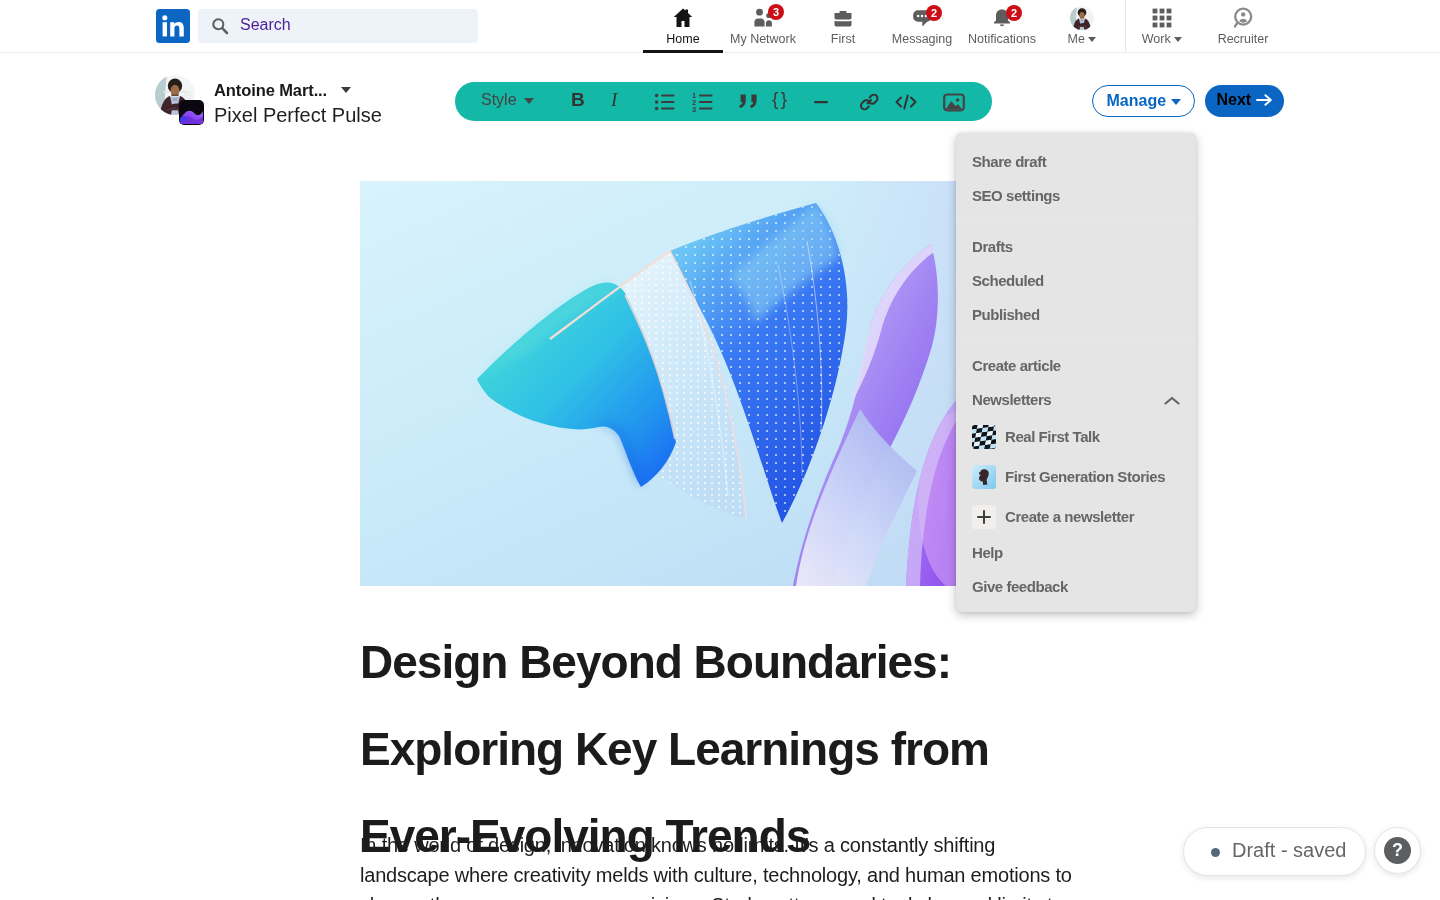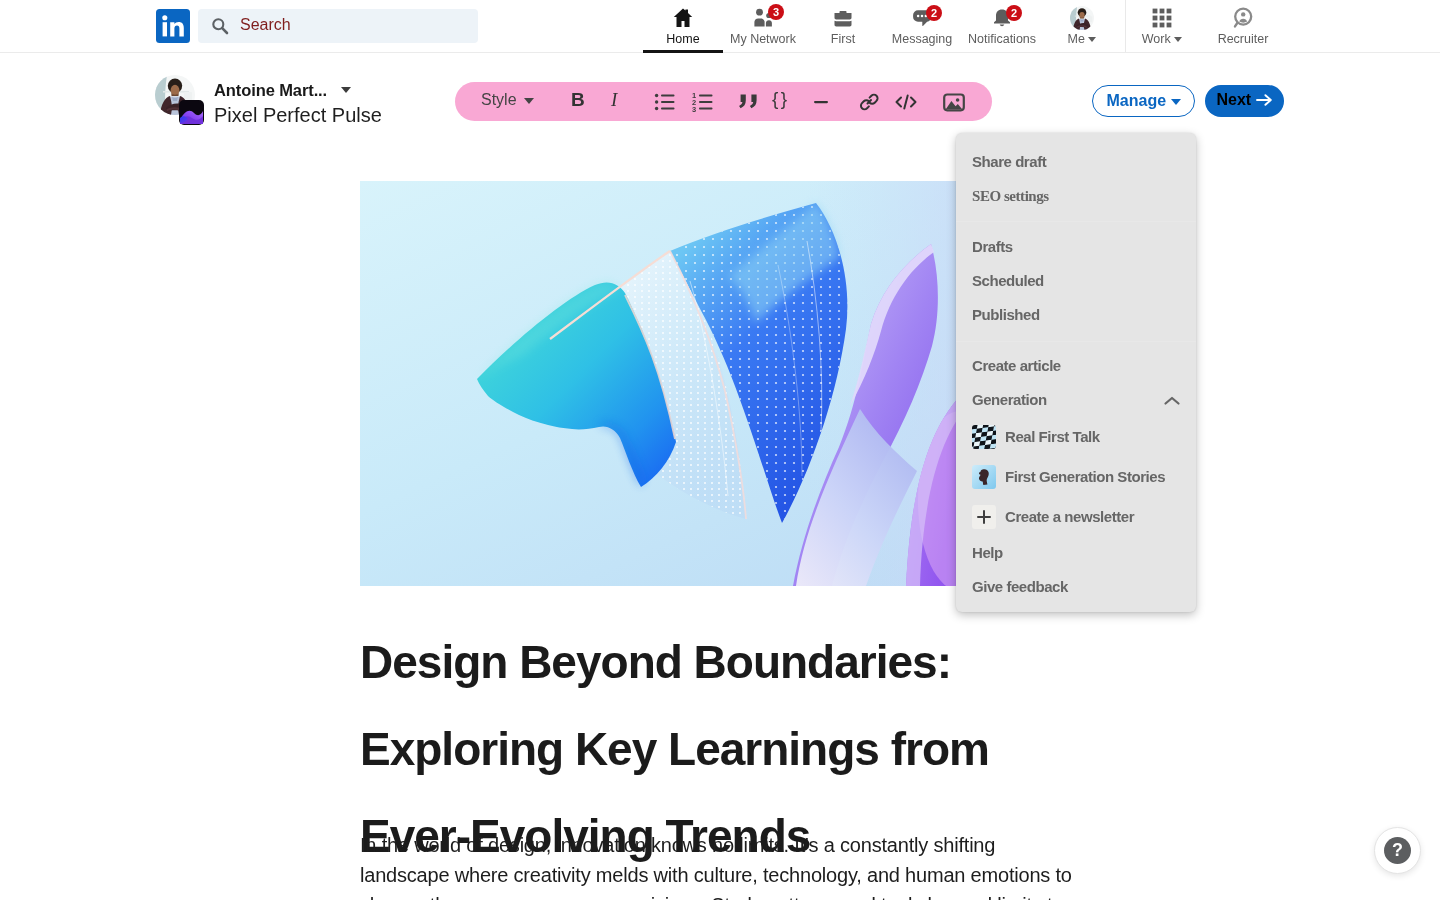--- a/index.html
+++ b/index.html
@@ -13,21 +13,21 @@
   .nav-item { position:absolute; top:0; height:52px; text-align:center; }
   .nav-lbl { position:absolute; left:0; top:32px; width:100%; font-size:12.5px; color:#5d5d5d;
     letter-spacing:0; white-space:nowrap; }
   .nav-ico { position:absolute; top:6px; left:50%; margin-left:-12px; }
   .badge { position:absolute; width:16px; height:16px; border-radius:8px; background:#cb0e16;
     color:#fff; font-size:11px; font-weight:700; line-height:16px; text-align:center; z-index:5;}
   .caret-d { display:inline-block; width:0; height:0; border-left:4.5px solid transparent;
     border-right:4.5px solid transparent; border-top:5.5px solid #5d5d5d; vertical-align:1px;}
   
   .tb { position:absolute; left:455px; top:82px; width:537px; height:39px; border-radius:20px;
-    background:#f9a8d4; z-index:10; }
+    background:#14b8a6; z-index:10; }
   .tbi { position:absolute; color:#3d3d3d; }
   .btn { position:absolute; top:85px; height:32px; border-radius:16px; font-size:16px;
     font-weight:700; text-align:center; line-height:30px; z-index:10;}
   
   #menu { position:absolute; left:956px; top:133px; width:240px; height:479px; background:#e5e5e5;
     border-radius:6px; box-shadow:0 3px 10px rgba(0,0,0,.25),0 0 2px rgba(0,0,0,.12); z-index:40; }
   .mi { position:absolute; left:16px; height:34px; line-height:34px; font-size:15px; letter-spacing:-0.45px;
     font-weight:700; color:#666; white-space:nowrap; }
   .mdiv { position:absolute; left:0; width:240px; height:1px; background:#e8e8e8; }
   .mico { position:absolute; left:16px; width:24px; height:24px; border-radius:3px; overflow:hidden;}
@@ -140,21 +140,21 @@
           <rect width="34" height="34" rx="3.5" fill="#0a66c2"></rect>
           <rect x="6.6" y="13.2" width="4.4" height="14.2" fill="#fff"></rect>
           <circle cx="8.8" cy="8.7" r="2.55" fill="#fff"></circle>
           <path d="M14.2 13.2h4.2v1.9c.8-1.3 2.3-2.2 4.3-2.2 3.4 0 5.1 2.1 5.1 6v8.5h-4.4v-7.9c0-2-.8-3-2.4-3-1.6 0-2.6 1.1-2.6 3v7.9h-4.2V13.2z" fill="#fff"></path>
         </svg></div>
     <div class="abs" style="left:198px;top:9px;width:280px;height:34px;background:#edf3f8;border-radius:4px;" id="searchbox">
       <span class="abs" style="left:13px;top:8px;" id="searchico"><svg width="18" height="18" viewBox="0 0 18 18">
             <circle cx="7.3" cy="7.3" r="5" fill="none" stroke="#5c6165" stroke-width="2.1"></circle>
             <path d="M11.2 11.2 16 16" stroke="#5c6165" stroke-width="2.6" stroke-linecap="round"></path>
           </svg></span>
-      <span class="abs" style="left:42px;top:7px;font-size:16px;color:#7f1d1d;">Search</span>
+      <span class="abs" style="left:42px;top:7px;font-size:16px;color:#4c1d95;">Search</span>
     </div>
     <div id="navs">
 
       <div class="nav-item" style="left:643px;width:80px;">
         <span class="nav-ico"><svg width="24" height="24" viewBox="0 0 24 24" fill="#141414">
               <path d="M12 2.6 2.8 11h2.7v10h5V15h3v6h5V11h2.7L17 6.9V3.5h-2.6v1.1L12 2.6z"></path>
             </svg></span>
         <span class="nav-lbl" style="color:#141414;">Home</span>
       </div>
 
@@ -343,28 +343,28 @@
     </div>
 
     <div class="btn" style="left:1092px;top:85px;width:103px;border:1.5px solid #0a66c2;color:#0a66c2;background:#fff;text-align:center;">Manage&nbsp;<span style="display:inline-block;width:0;height:0;border-left:5px solid transparent;border-right:5px solid transparent;border-top:6px solid #0a66c2;vertical-align:1.5px;"></span></div>
     <div class="btn" style="left:1205px;top:85px;width:79px;background:#0a66c2;color:#000000;">Next <svg width="17" height="12" viewBox="0 0 17 12" style="vertical-align:-1px;">
           <path d="M1 6h13.4M9.4 1.2 14.8 6 9.4 10.8" fill="none" stroke="#fff" stroke-width="1.9" stroke-linecap="round" stroke-linejoin="round"></path>
         </svg></div>
   </div>
 
   <div id="menu">
     <div class="mi" style="top:12px;">Share draft</div>
-    <div class="mi" style="top:46px;font-family:Liberation Serif, serif;">SEO settings</div>
+    <div class="mi" style="top:46px;">SEO settings</div>
     <div class="mdiv" style="top:88px;"></div>
     <div class="mi" style="top:97px;">Drafts</div>
     <div class="mi" style="top:131px;">Scheduled</div>
     <div class="mi" style="top:165px;">Published</div>
     <div class="mdiv" style="top:208px;"></div>
     <div class="mi" style="top:216px;">Create article</div>
-    <div class="mi" style="top:250px;">Generation</div>
+    <div class="mi" style="top:250px;">Newsletters</div>
     <span class="abs" style="left:207px;top:260px;"><svg width="18" height="12" viewBox="0 0 18 12">
           <path d="M2.5 8.5 9 3l6.5 5.5" fill="none" stroke="#666" stroke-width="2.2" stroke-linecap="round" stroke-linejoin="round"></path>
         </svg></span>
     <div class="mico" style="top:292px;"><svg width="24" height="24" viewBox="0 0 24 24">
           <defs>
             <pattern id="chk" width="11" height="9" patternUnits="userSpaceOnUse" patternTransform="skewX(-18) rotate(-8)">
               <rect width="11" height="9" fill="#bfe4f4"></rect>
               <rect x="0" y="0" width="5.5" height="4.5" fill="#0e1319"></rect>
               <rect x="5.5" y="4.5" width="5.5" height="4.5" fill="#11161c"></rect>
               <rect x="5.5" y="0" width="5.5" height="4.5" fill="#e9f5fa"></rect>
@@ -389,18 +389,22 @@
           <path d="M12 6v12M6 12h12" stroke="#3f3f3f" stroke-width="2" stroke-linecap="round"></path>
         </svg></div>
     <div class="mtx" style="top:372px;">Create a newsletter</div>
     <div class="mi" style="top:403px;">Help</div>
     <div class="mi" style="top:437px;">Give feedback</div>
   </div>
 
   <div id="title">Design Beyond Boundaries:<br>Exploring Key Learnings from<br>Ever-Evolving Trends</div>
   <div id="para">In the world of design, innovation knows no limits. It's a constantly shifting<br>landscape where creativity melds with culture, technology, and human emotions to<br>change the way we express our visions. Study patterns and tools beyond limits to</div>
 
+  <div id="draftpill">
+    <span class="abs" style="left:27px;top:20px;width:9px;height:9px;border-radius:50%;background:#56687a;"></span>
+    <span class="abs" style="left:48px;top:11px;font-size:20px;color:#666;">Draft - saved</span>
+  </div>
   <div id="helpbtn">
     <span class="abs" style="left:9px;top:9px;width:27px;height:27px;border-radius:50%;background:#5c5e60;color:#fff;
       font-size:18px;font-weight:700;text-align:center;line-height:27px;">?</span>
   </div>
 
 </div>
 
 </body></html>

